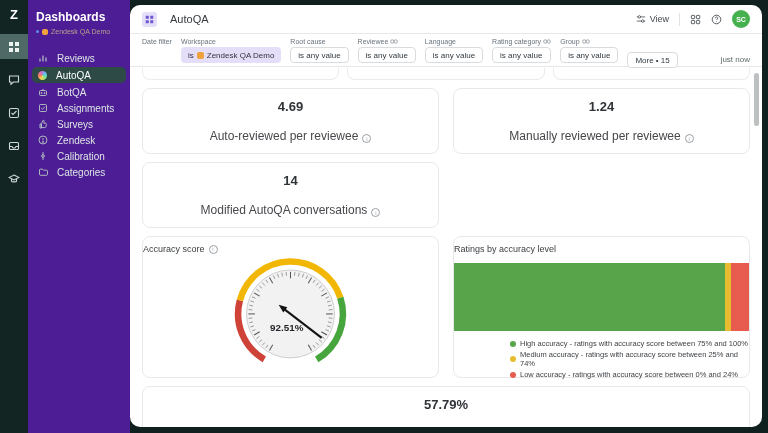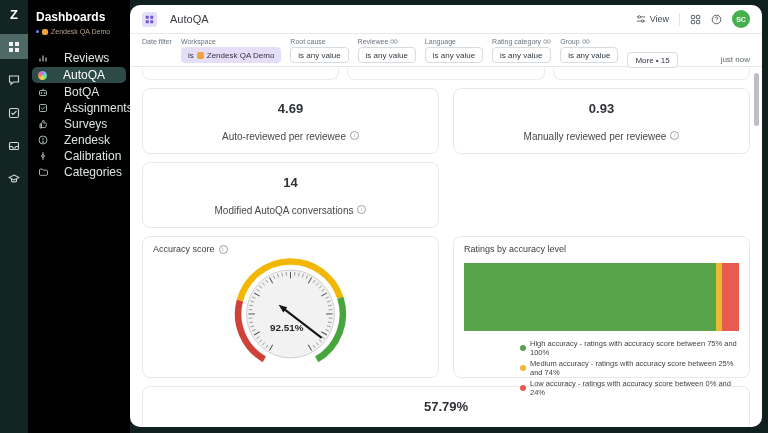--- a/index.html
+++ b/index.html
@@ -11,29 +11,29 @@
     overflow:hidden;
   }
   
   .rail { position:absolute; left:0; top:0; bottom:0; width:28px; background:#132523;
           display:flex; flex-direction:column; align-items:center; padding-top:7px; }
   .rail-logo { color:#fff; font-weight:bold; font-size:13px; margin-bottom:12px; }
   .rail-item { width:28px; height:25px; display:flex; align-items:center; justify-content:center; margin-bottom:8px; color:#cdd9d7; }
   .rail-item.active { background:#4f6a66; }
   .rail-item svg { display:block; }
   
-  .sidebar { position:absolute; left:28px; top:0; bottom:0; width:102px; background:#000000; padding:10px 4px 0 4px; }
+  .sidebar { position:absolute; left:28px; top:0; bottom:0; width:102px; background:#4c1d95; padding:10px 4px 0 4px; }
   .sb-title { color:#ffffff; font-size:12px; font-weight:bold; margin-left:4px; }
   .sb-sub { display:flex; align-items:center; gap:3px; margin:4px 0 0 4px; }
   .sb-sub .dot-blue { width:3px; height:3px; border-radius:50%; background:#5b8def; }
   .sb-sub .emoji { width:6px; height:6px; border-radius:2px; background:#f0a23c; }
   .sb-sub span { font-size:7px; color:#b4a28c; }
   .menu { margin-top:16px; display:flex; flex-direction:column; gap:2px; }
-  .menu-item { display:flex; align-items:center; gap:16px; height:14px; padding:0 6px; border-radius:5px;
-               color:#dde5e4; font-size:12px; cursor:pointer; }
+  .menu-item { display:flex; align-items:center; gap:9px; height:14px; padding:0 6px; border-radius:5px;
+               color:#dde5e4; font-size:10px; cursor:pointer; }
   .menu-item.active { background:#2d4a47; height:16px; color:#ffffff; }
   .menu-item svg { flex:none; }
   .sphere { width:9px; height:9px; border-radius:50%;
             background: conic-gradient(from 200deg,#f9d34e,#f97b5f,#c86dd7,#5bc8f5,#7ee787,#f9d34e); }
   
   .panel { position:absolute; left:130px; top:5px; width:632px; height:422px; background:#ffffff;
            border-radius:10px; overflow:hidden; }
   .hdr { height:29px; border-bottom:1px solid #e8e8e8; display:flex; align-items:center; padding:0 12px; }
   .hdr-chip { width:15px; height:15px; border-radius:3px; background:#e4def8; display:flex; align-items:center; justify-content:center; }
   .hdr-title { font-size:11px; color:#363a3e; margin-left:13px; font-weight:500; }
@@ -56,25 +56,25 @@
   .updated { font-size:8px; color:#5f6a6a; }
   .icon-btn { display:flex; align-items:center; justify-content:center; cursor:pointer; color:#5a6565; }
   
   .content { padding:1px 12px 0 12px; position:relative; }
   .partial-row { display:flex; gap:8px; margin-bottom:8px; }
   .partial-card { flex:1; height:12px; background:#fff; border:1px solid #ebebeb; border-top:none; border-radius:0 0 8px 8px; }
   .grid2 { display:grid; grid-template-columns:1fr 1fr; gap:14px; margin-bottom:8px; }
   .card { background:#fff; border:1px solid #e8e8e8; border-radius:8px; }
   .metric-card { height:66px; display:flex; flex-direction:column; align-items:center; justify-content:center; gap:3px; }
   .metric-value { font-size:13px; font-weight:bold; color:#2f3237; }
-  .metric-label { font-size:10px; color:#46484c; display:flex; align-items:flex-start; gap:4px;margin-top:12px; }
+  .metric-label { font-size:12px; color:#46484c; display:flex; align-items:flex-end; gap:4px;margin-top:12px; }
   .info-i { width:9px; height:9px; border:1px solid #9aa0a5; border-radius:50%; color:#9aa0a5; font-size:6px;
             display:inline-flex; align-items:center; justify-content:center; font-style:normal; }
   .info-i::before { content:"i"; }
-  .chart-card { height:142px; padding:7px 10px; }
+  .chart-card { height:142px; padding:7px 0; }
   .card-title { font-size:9px; color:#3c4044; display:flex; align-items:center; gap:4px; }
   .gauge-wrap { display:flex; justify-content:center; }
   .bar-box { margin-top:9px; height:68px; display:flex; overflow:hidden; }
   .legend { margin:8px 0 0 56px; display:flex; flex-direction:column; gap:2px; }
   .legend-row { display:flex; align-items:center; gap:4px; }
   .legend-dot { width:6px; height:6px; border-radius:50%; flex:none; }
   .legend-label { font-size:7.5px; color:#3f4347; }
   .aqs-card { height:66px; }
   .scroll-thumb { position:absolute; right:3px; top:68px; width:5px; height:53px; background:#bcc0c0; border-radius:3px; }
 </style>
@@ -291,21 +291,21 @@
 
     <div class="grid2">
       <div class="card metric-card">
         <div class="metric-value">4.69</div>
         <div class="metric-label">
           <span>Auto-reviewed per reviewee</span>
             <i class="info-i"></i>
         </div>
       </div>
       <div class="card metric-card">
-        <div class="metric-value">0.93</div>
+        <div class="metric-value">1.24</div>
         <div class="metric-label">
           <span>Manually reviewed per reviewee</span>
             <i class="info-i"></i>
         </div>
       </div>
     </div>
 
     <div class="grid2">
       <div class="card metric-card">
         <div class="metric-value">14</div>

